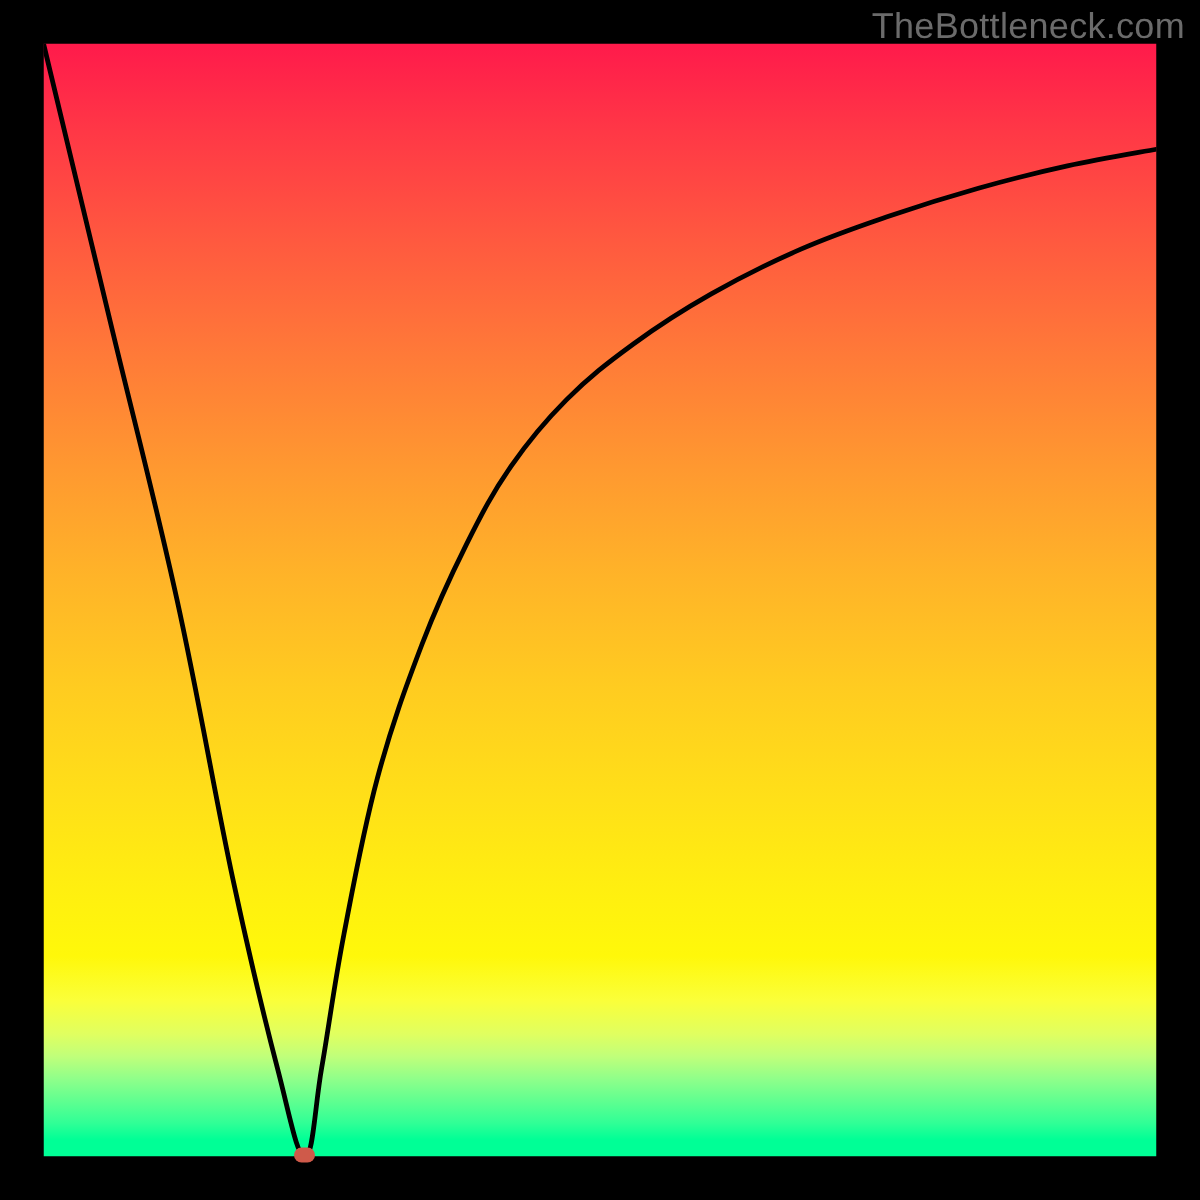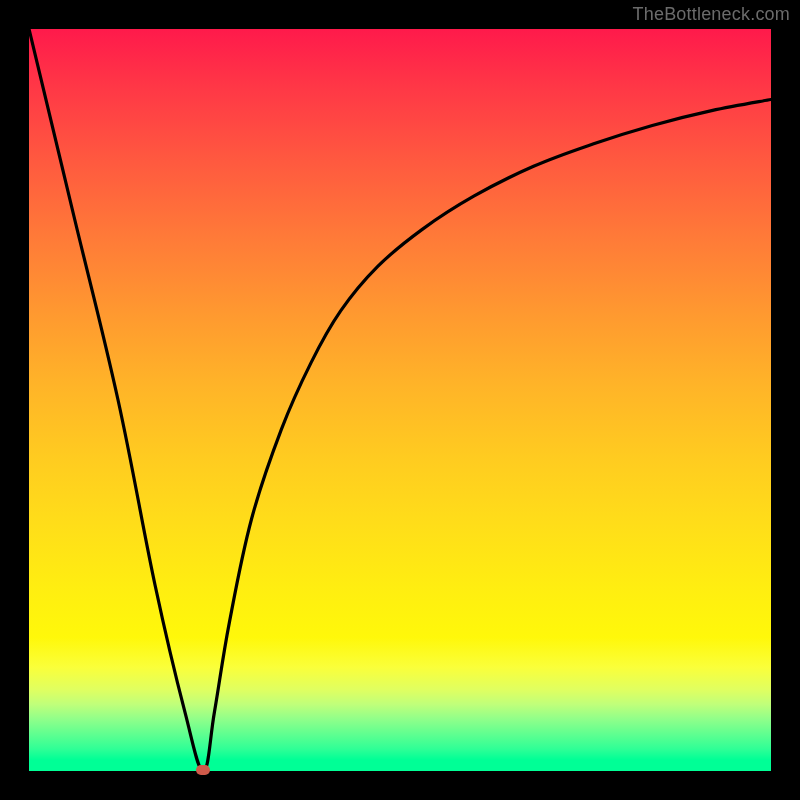--- a/index.html
+++ b/index.html
@@ -48,21 +48,21 @@
       #30ff96 97%,
       #00ff96 98.5%,
       #00ff96 100%
     );
   }
   .watermark {
     position: absolute;
     top: 4px;
     right: 10px;
     font-family: Arial, Helvetica, sans-serif;
-    font-size: 18px;
+    font-size: 24px;
     color: #6b6b6b;
     font-weight: 500;
     letter-spacing: 0.2px;
   }
   .curve-svg {
     position: absolute;
     left: 29px;
     top: 29px;
     width: 742px;
     height: 742px;

